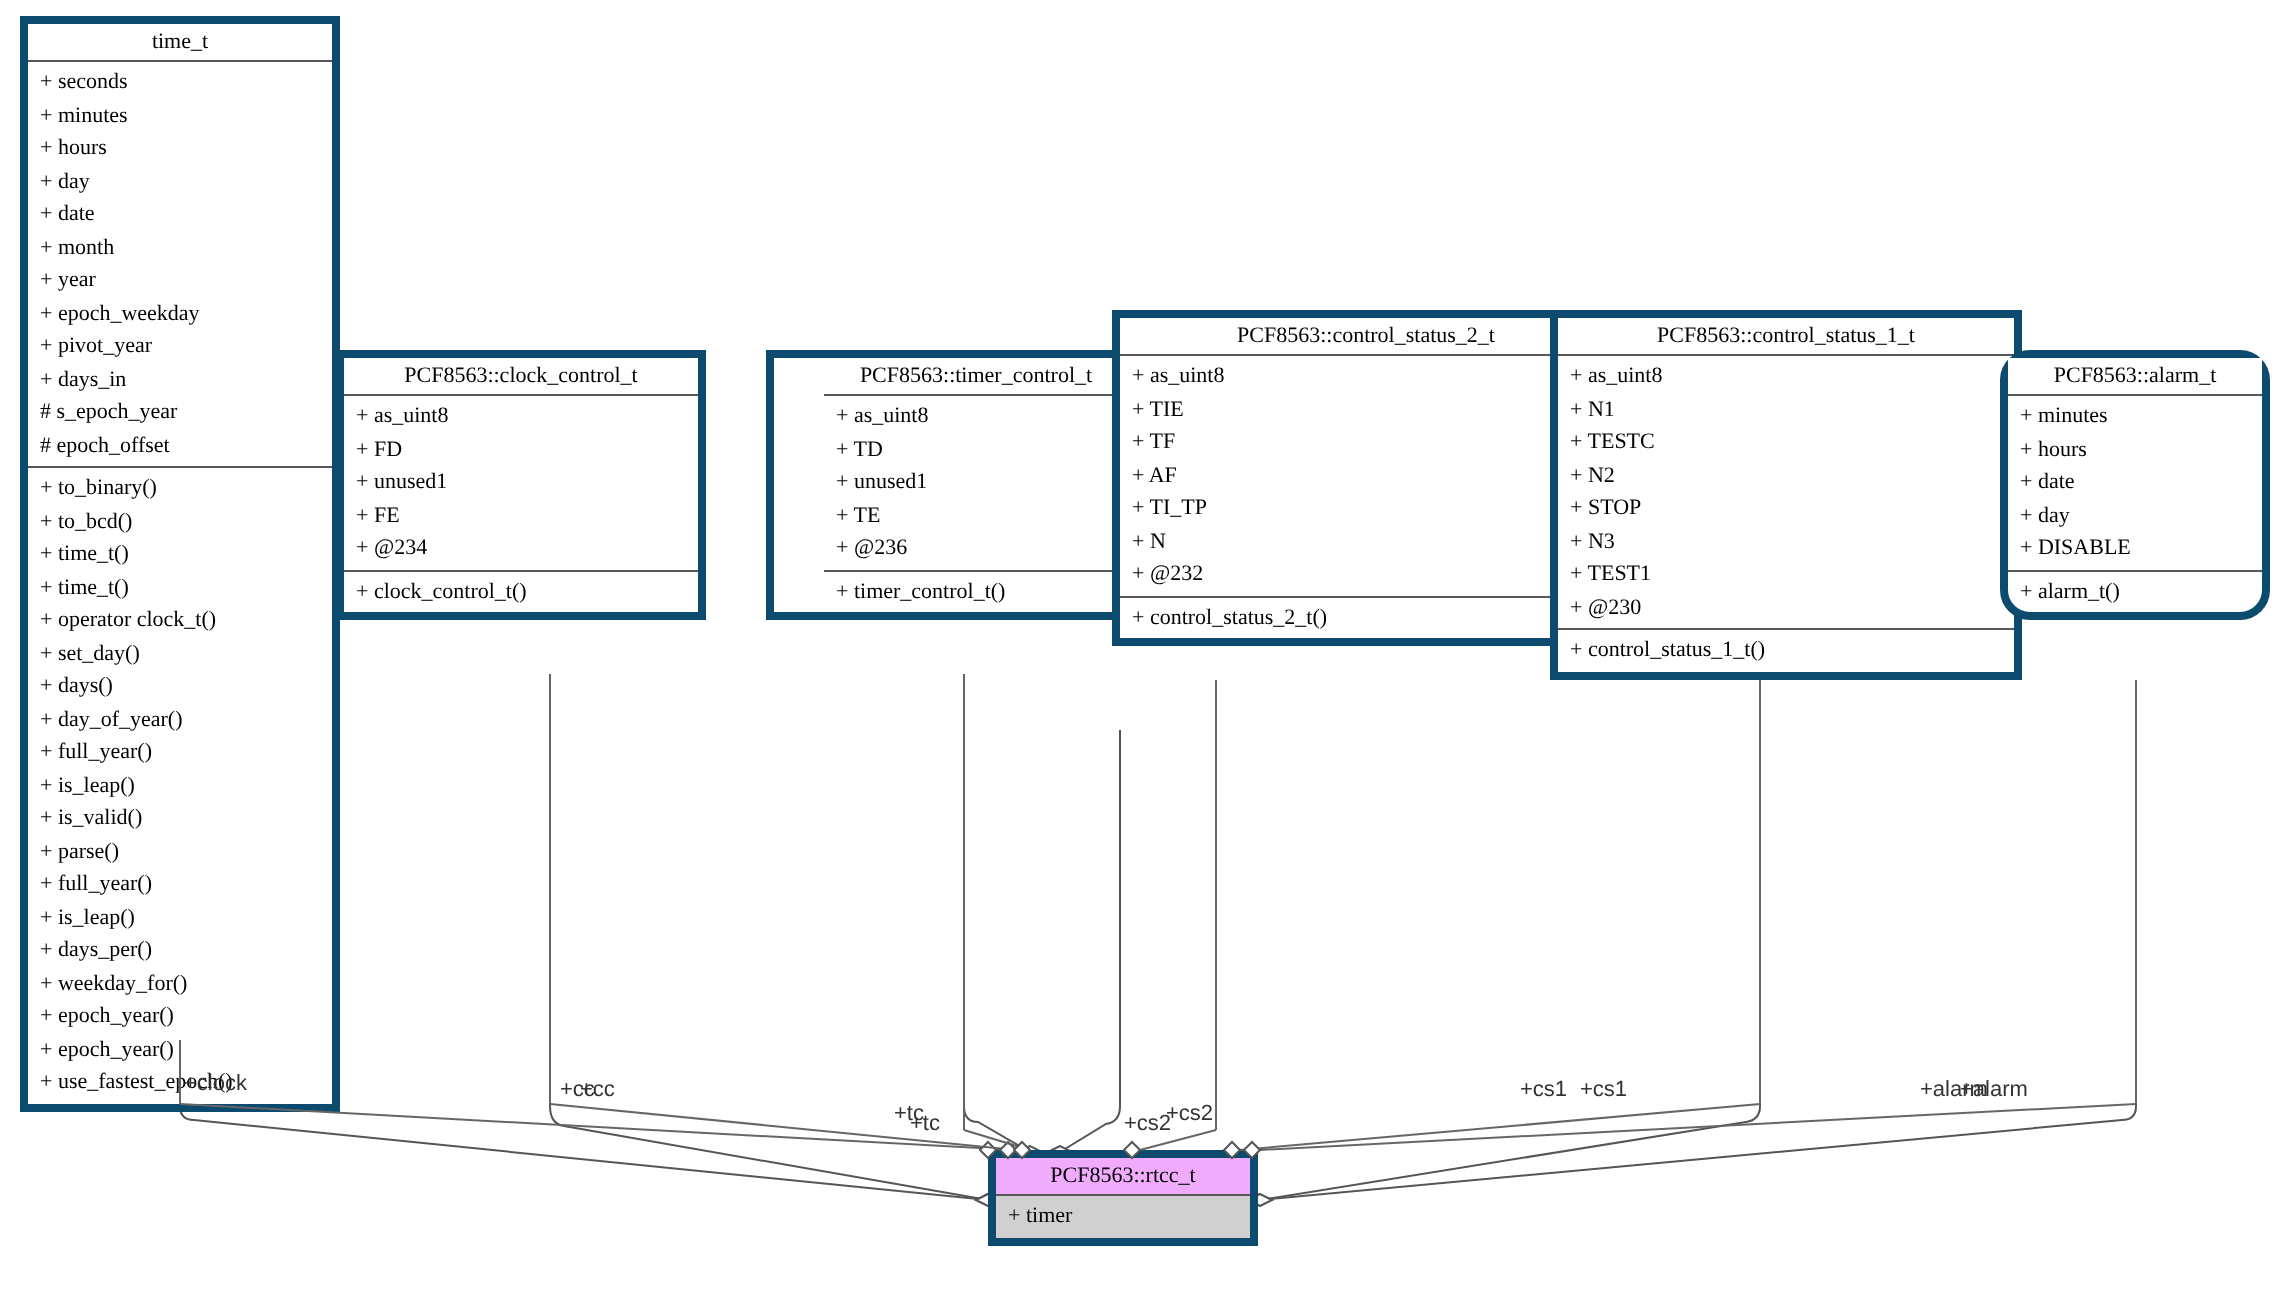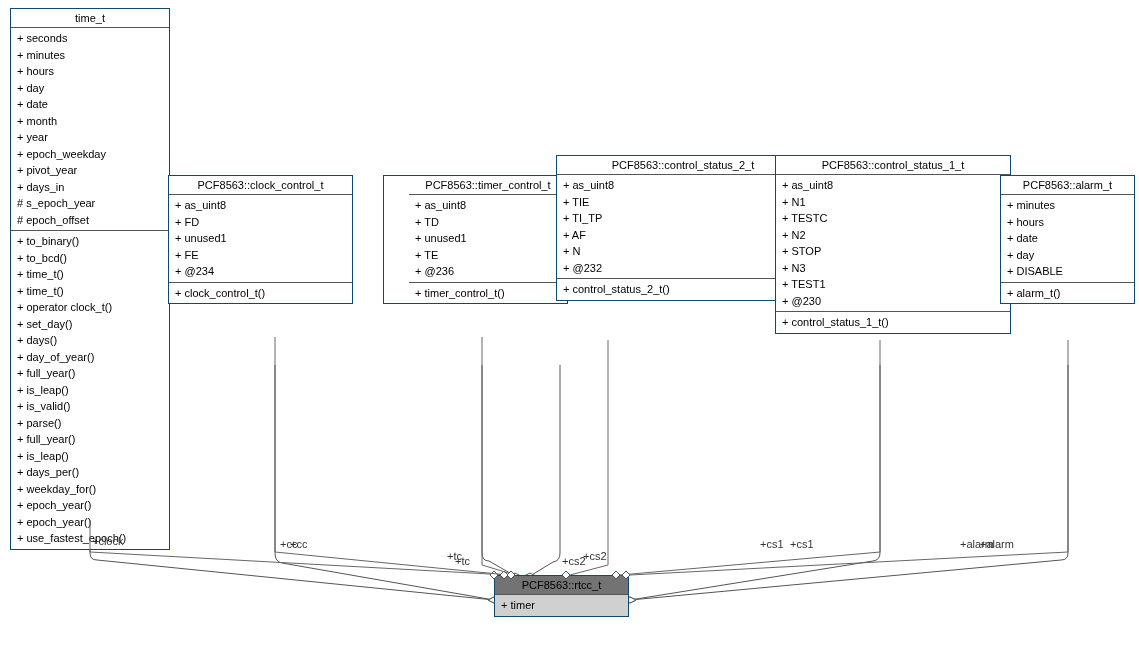--- a/index.html
+++ b/index.html
@@ -12,36 +12,37 @@
       overflow: hidden;
       position: relative;
     }
     .diagram-container {
       position: relative;
       width: 1139px;
       height: 653px;
     }
     .uml-box {
       position: absolute;
-      border: 1px solid #0c4a6e;
+      border: 4px solid #0c4a6e;
       background: #fff;
       min-width: 100px;
+      font-family: Liberation Serif, serif;
     }
     .uml-box.shaded {
       background: #d0d0d0;
     }
     .uml-title {
       border-bottom: 1px solid #555;
       padding: 3px 6px;
       text-align: center;
       font-weight: normal;
       background: #fff;
     }
     .uml-box.shaded .uml-title {
-      background: #737373;
+      background: #f0abfc;
     }
     .uml-section {
       border-bottom: 1px solid #555;
       padding: 2px 6px;
     }
     .uml-section:last-child {
       border-bottom: none;
     }
     .uml-section p {
       line-height: 1.5;
@@ -159,22 +160,23 @@
     <div class="uml-section">
       <p>+ timer_control_t()</p>
     </div>
   </div>
 
   <div class="uml-box" style="left:556px; top:155px; width:254px;">
     <div class="uml-title">PCF8563::control_status_2_t</div>
     <div class="uml-section">
       <p>+ as_uint8</p>
       <p>+ TIE</p>
+      <p>+ TF</p>
+      <p>+ AF</p>
       <p>+ TI_TP</p>
-      <p>+ AF</p>
       <p>+ N</p>
       <p>+ @232</p>
     </div>
     <div class="uml-section">
       <p>+ control_status_2_t()</p>
     </div>
   </div>
 
   <div class="uml-box" style="left:775px; top:155px; width:236px;">
     <div class="uml-title">PCF8563::control_status_1_t</div>
@@ -186,21 +188,21 @@
       <p>+ STOP</p>
       <p>+ N3</p>
       <p>+ TEST1</p>
       <p>+ @230</p>
     </div>
     <div class="uml-section">
       <p>+ control_status_1_t()</p>
     </div>
   </div>
 
-  <div class="uml-box" style="left:1000px; top:175px; width:135px;">
+  <div class="uml-box" style="left:1000px; top:175px; width:135px;border-radius:15px;">
     <div class="uml-title">PCF8563::alarm_t</div>
     <div class="uml-section">
       <p>+ minutes</p>
       <p>+ hours</p>
       <p>+ date</p>
       <p>+ day</p>
       <p>+ DISABLE</p>
     </div>
     <div class="uml-section">
       <p>+ alarm_t()</p>

